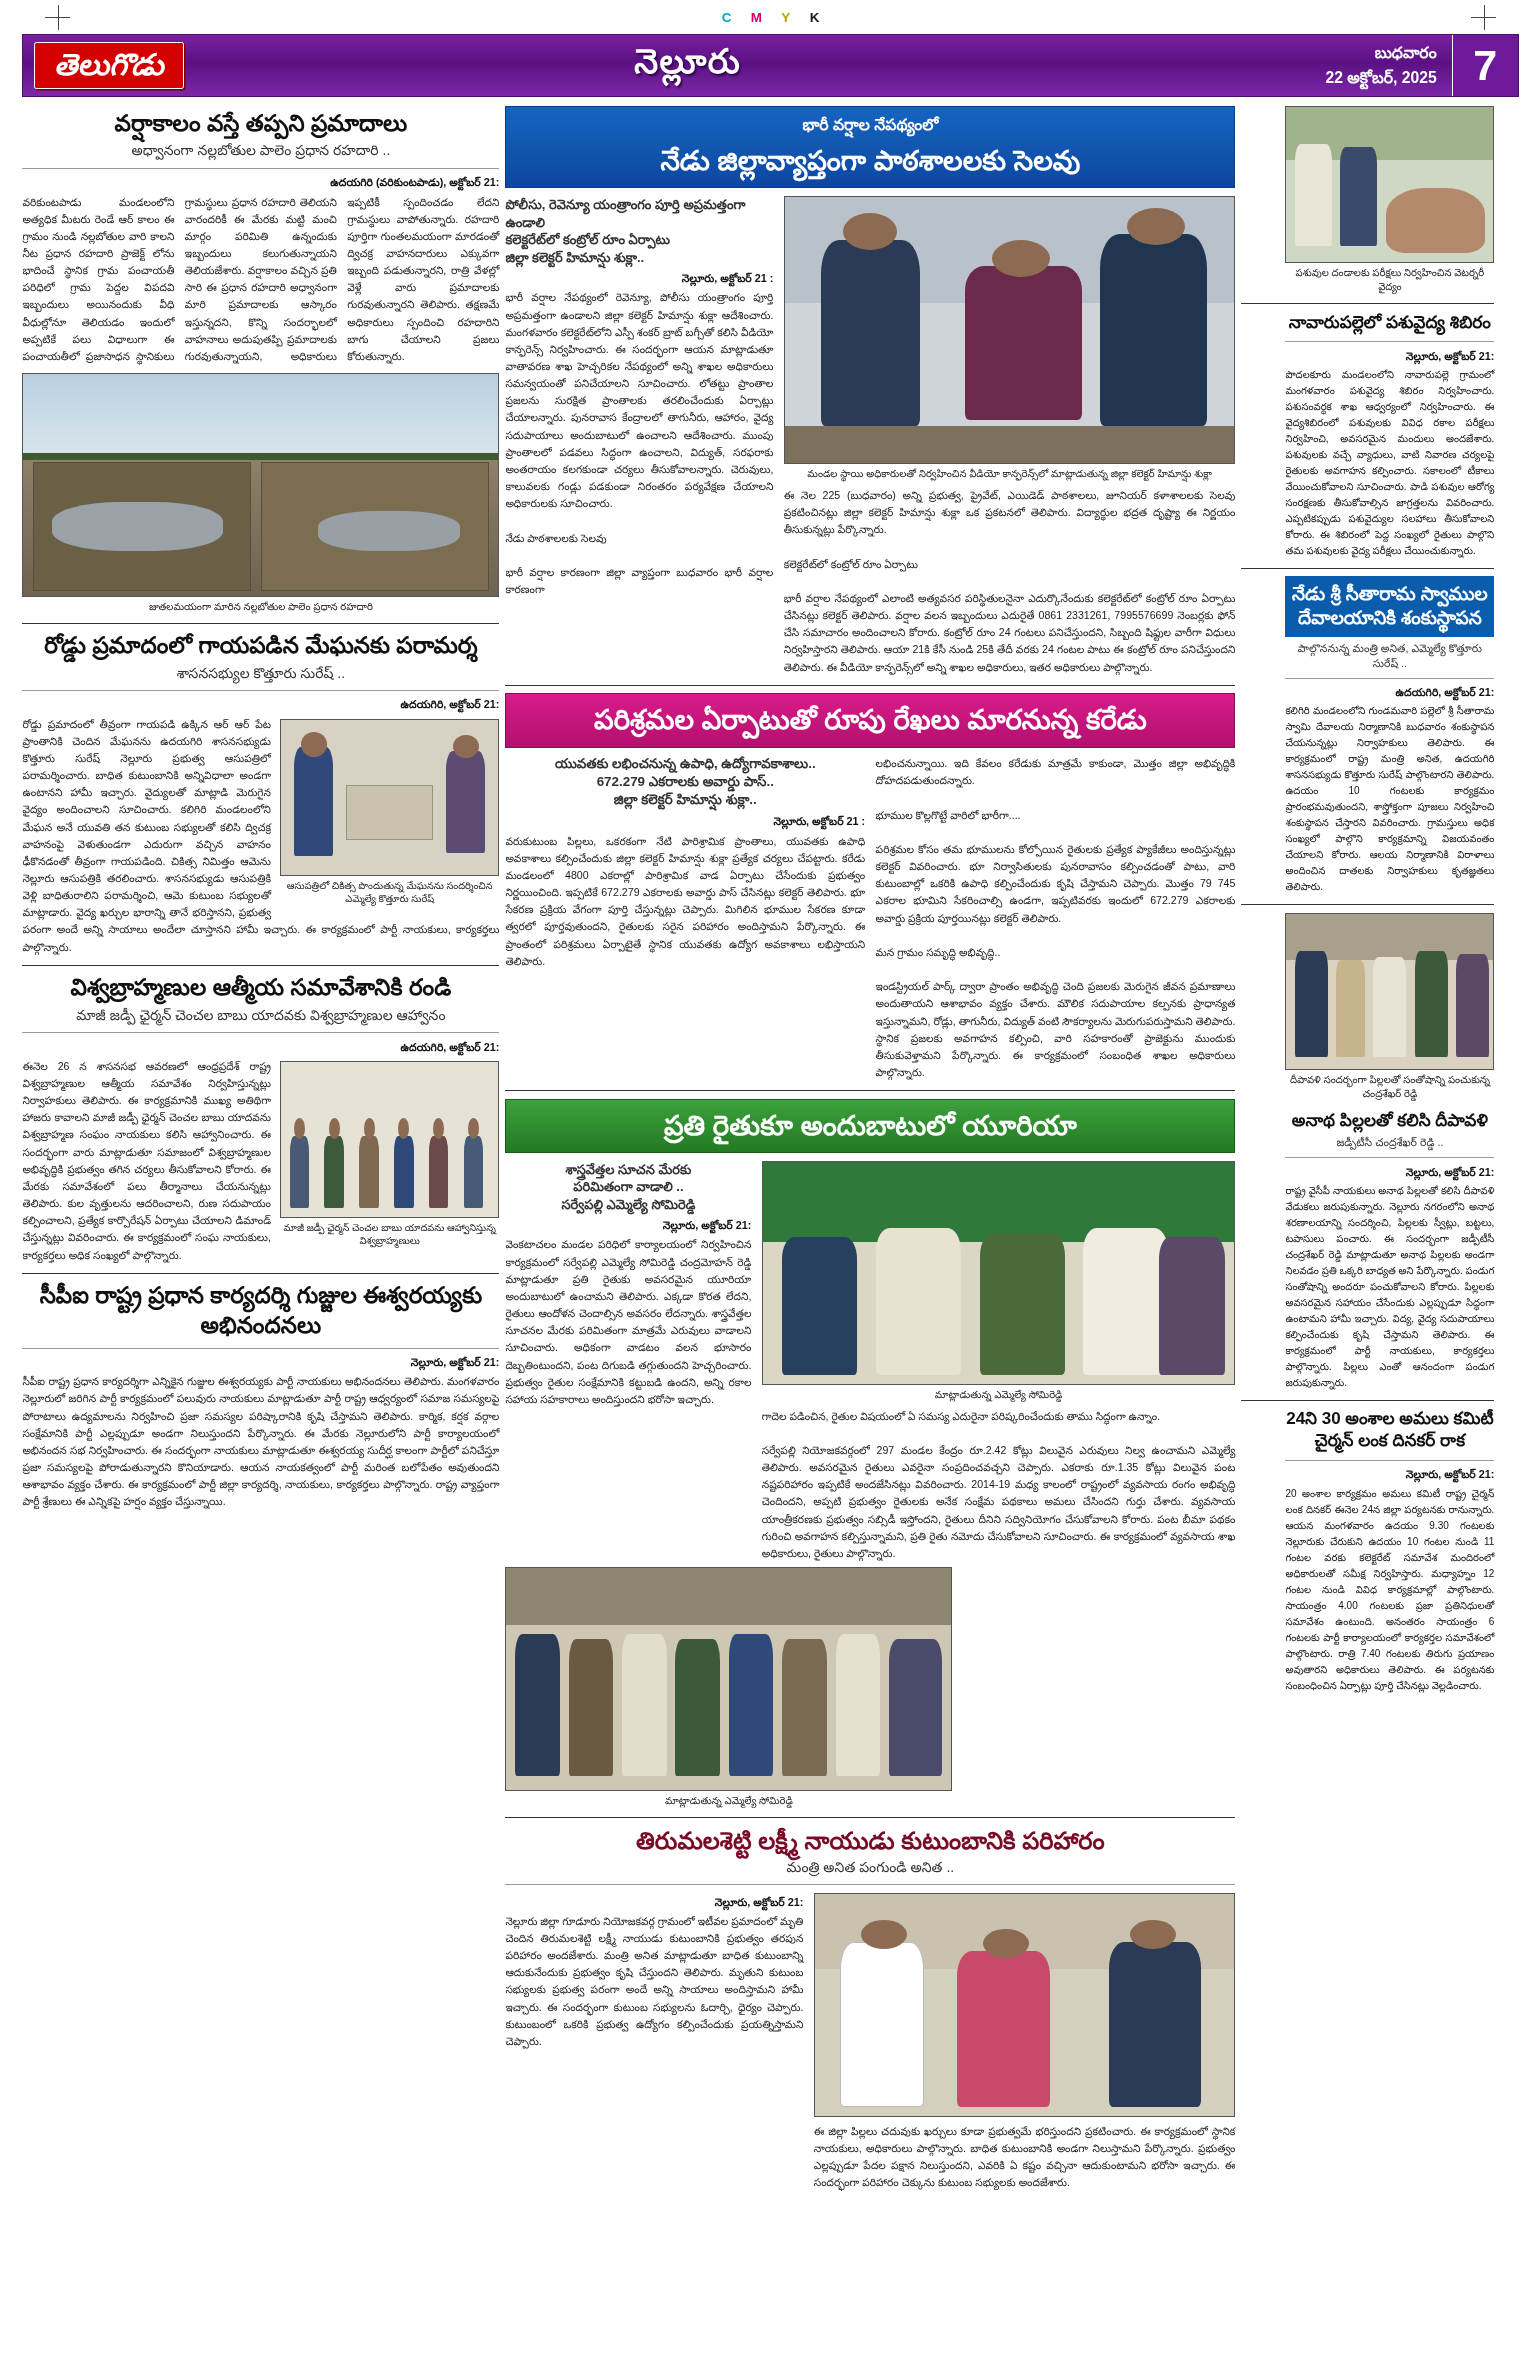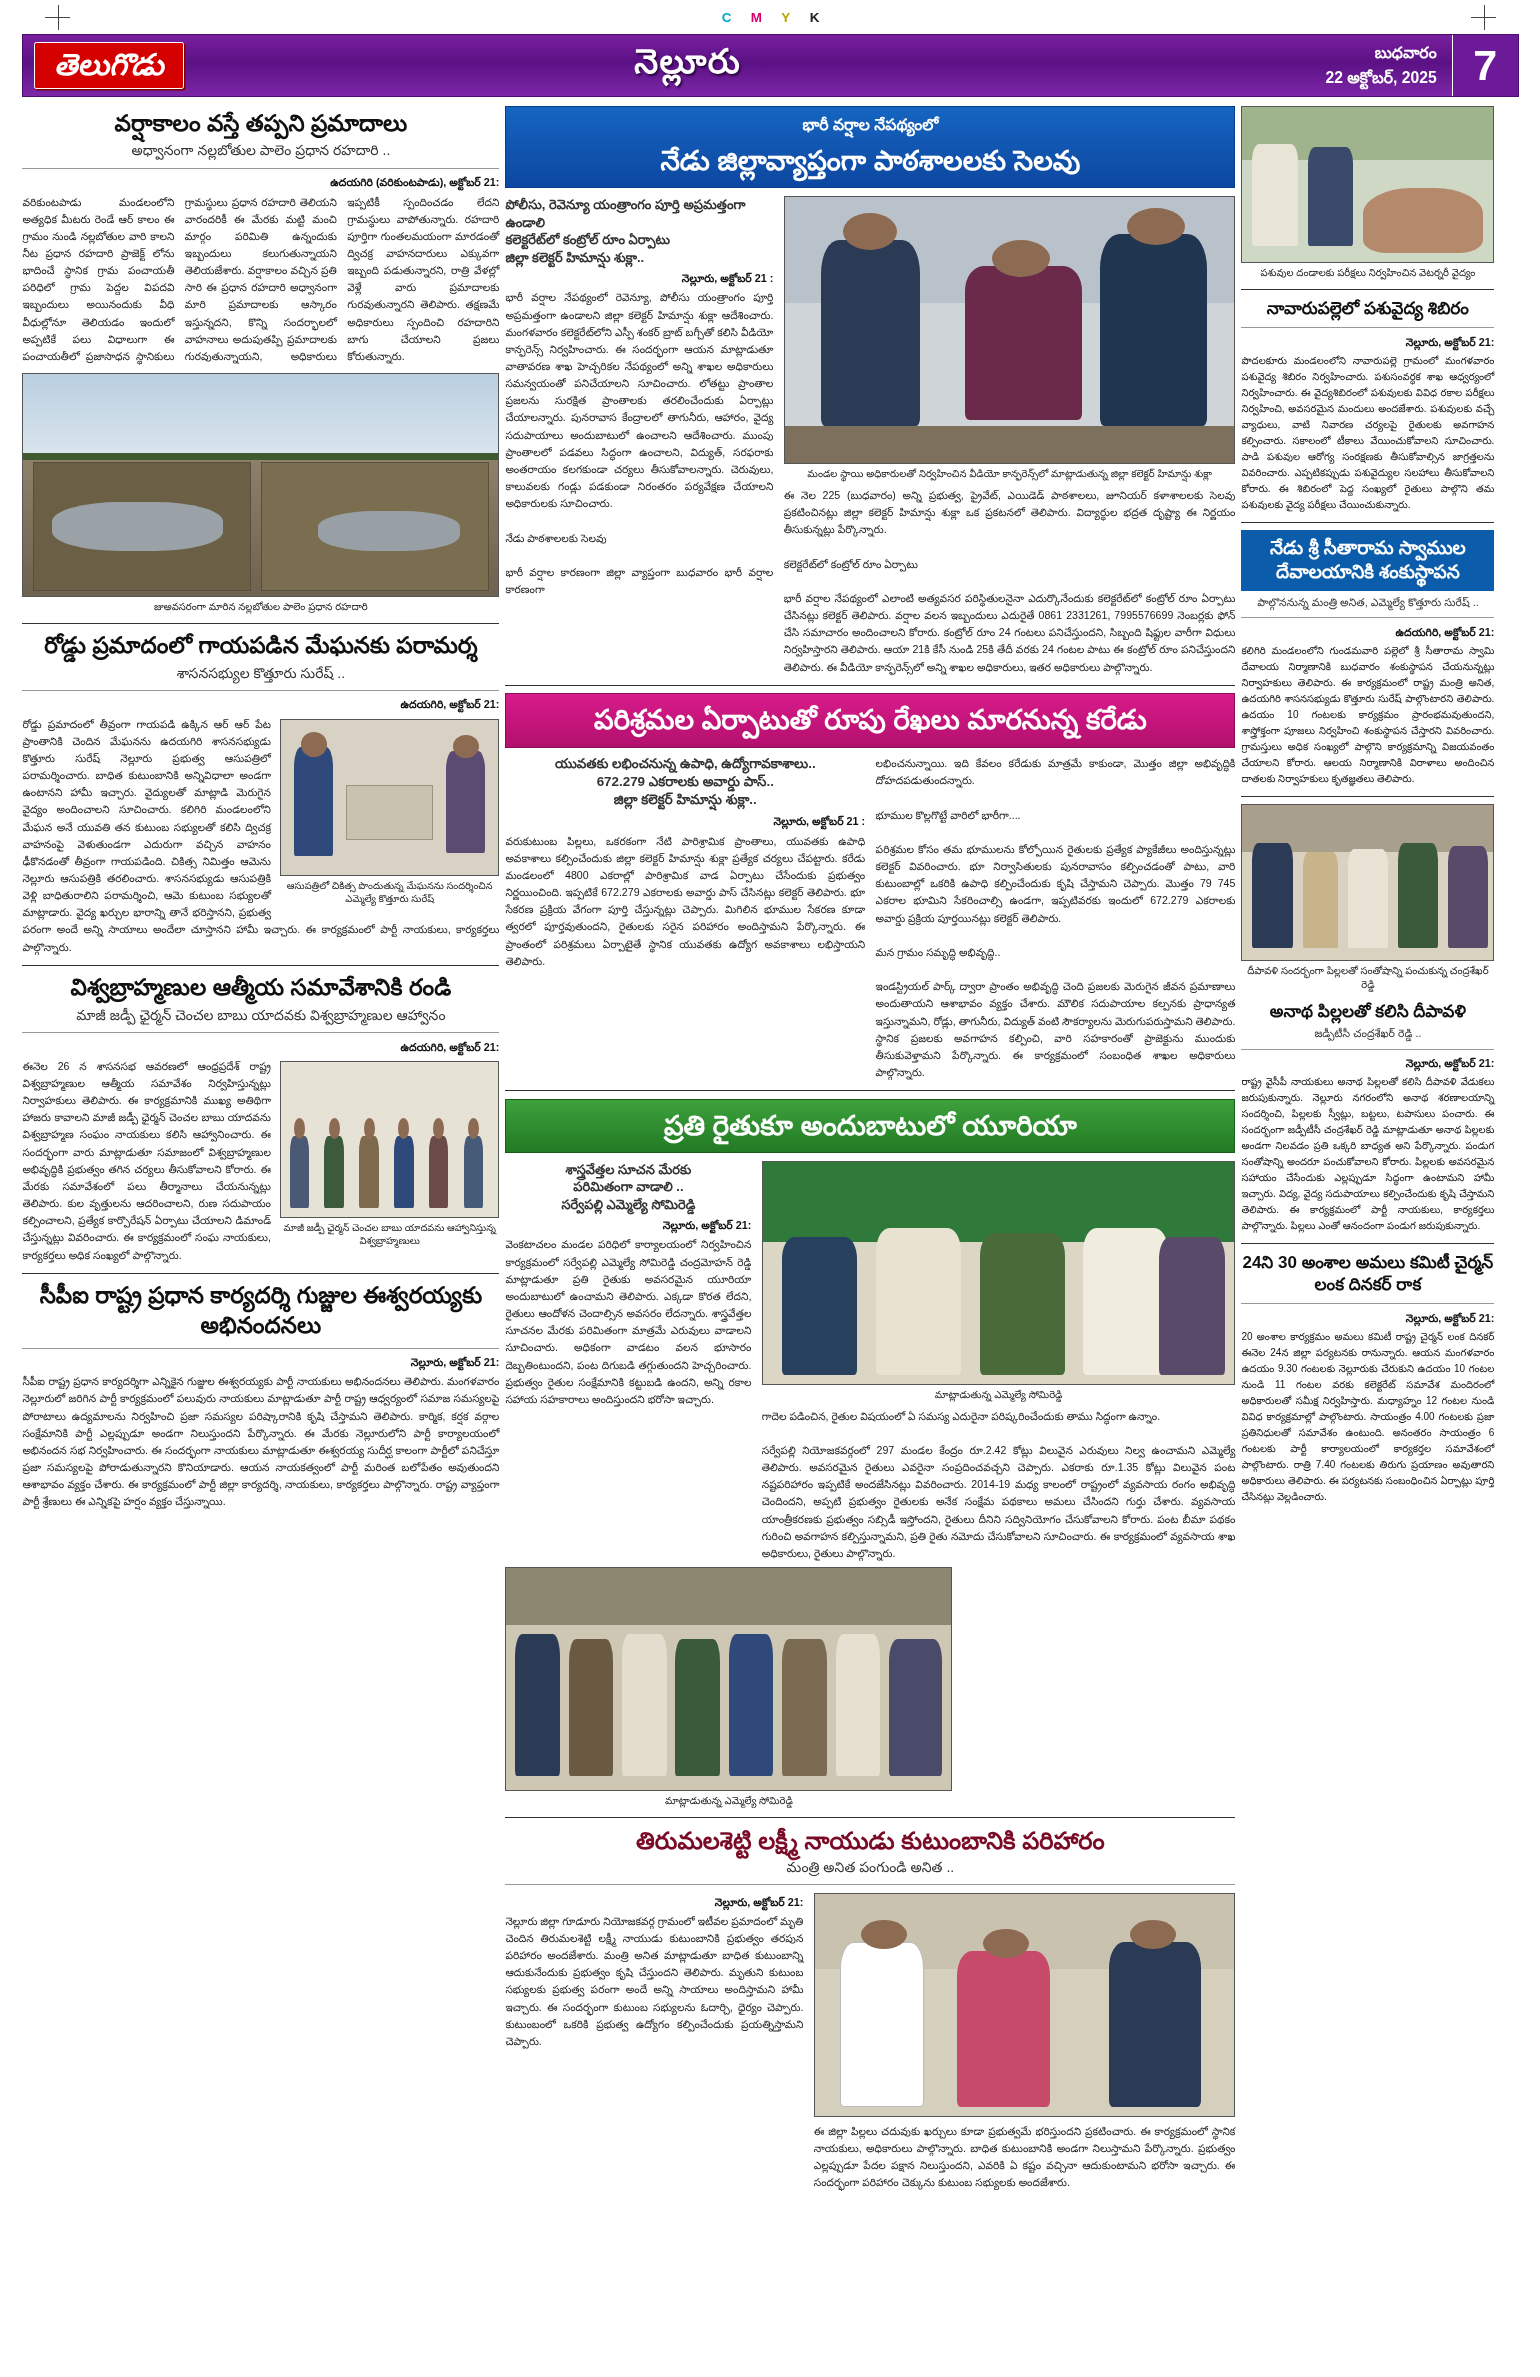--- a/index.html
+++ b/index.html
@@ -189,21 +189,21 @@
     text-align:center;
     font-size: 24px;
     font-weight:bold;
     line-height:1.3;
     margin: 4.5px 0 1.5px 0;
   }
   .rule-title.maroon { color:#7a0b27; }
   .mid-split { display:flex; gap:10.4px; }
   .mid-split > div { flex:1; }
 
-  .right-card { margin-bottom: 9px; }
+  .right-card { margin-bottom: 9px; margin-left: 44px; }
   .right-head {
     font-size: 17px;
     font-weight:bold;
     text-align:center;
     line-height:1.3;
     margin: 4.5px 0 3px 0;
   }
   .right-sub {
     font-size: 10.8px;
     text-align:center;
@@ -264,21 +264,21 @@
           <div class="sky"></div>
             <div class="ground"></div>
           <div class="figs">
             <div style="position:absolute;left:2%;top:40%;width:46%;height:58%;background:#6b6046;border:0.7px solid #55503c;"></div>
             <div style="position:absolute;right:2%;top:40%;width:48%;height:58%;background:#7a6d50;border:0.7px solid #55503c;"></div>
             <div style="position:absolute;left:6%;top:58%;width:36%;height:22%;background:#9aa2a8;border-radius:40%;"></div>
             <div style="position:absolute;right:8%;top:62%;width:30%;height:18%;background:#98a0a6;border-radius:40%;"></div>
             <div style="position:absolute;left:0;top:36%;width:100%;height:3%;background:#3f5a2e;"></div>
           </div>
         </div>
-        <div class="caption">జుఅవసరంగా మారిన నల్లబోతుల పాలెం ప్రధాన రహదారి</div>
+        <div class="caption">జుతలమయంగా మారిన నల్లబోతుల పాలెం ప్రధాన రహదారి</div>
       </div>
 
       <hr class="hr-thick">
 
       <div>
         <h2 class="head">రోడ్డు ప్రమాదంలో గాయపడిన మేఘనకు పరామర్శ</h2>
         <h3 class="subhead">శాసనసభ్యుల కొత్తూరు సురేష్ ..</h3>
         <hr class="hr">
         <div class="dateline">ఉదయగిరి, అక్టోబర్ 21:</div>
         <div class="inline-photo-right">

